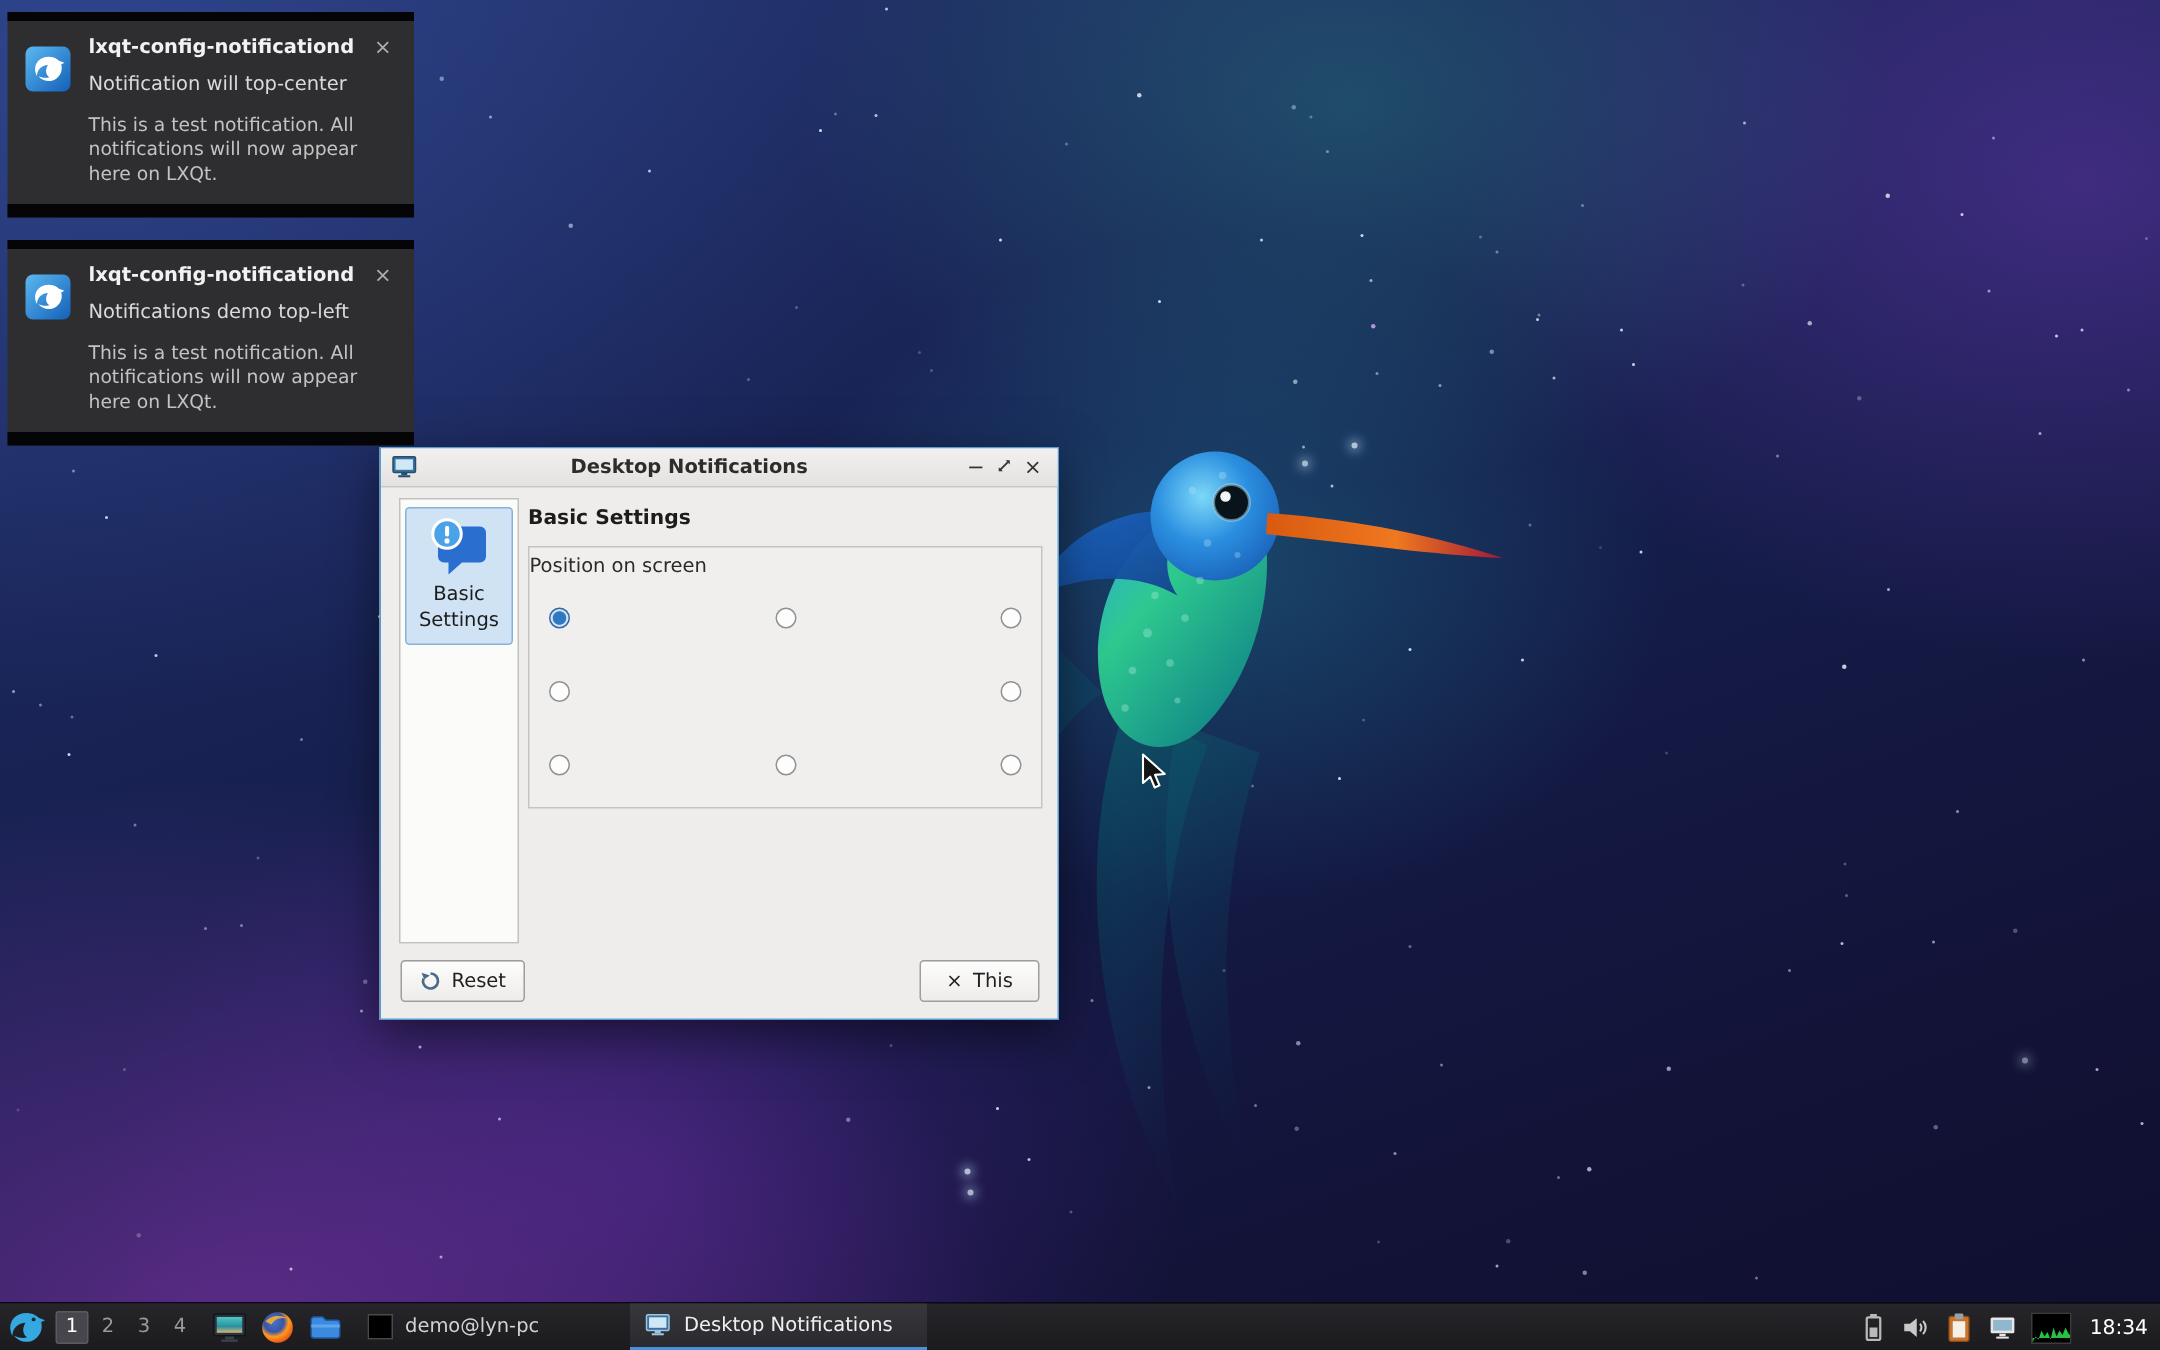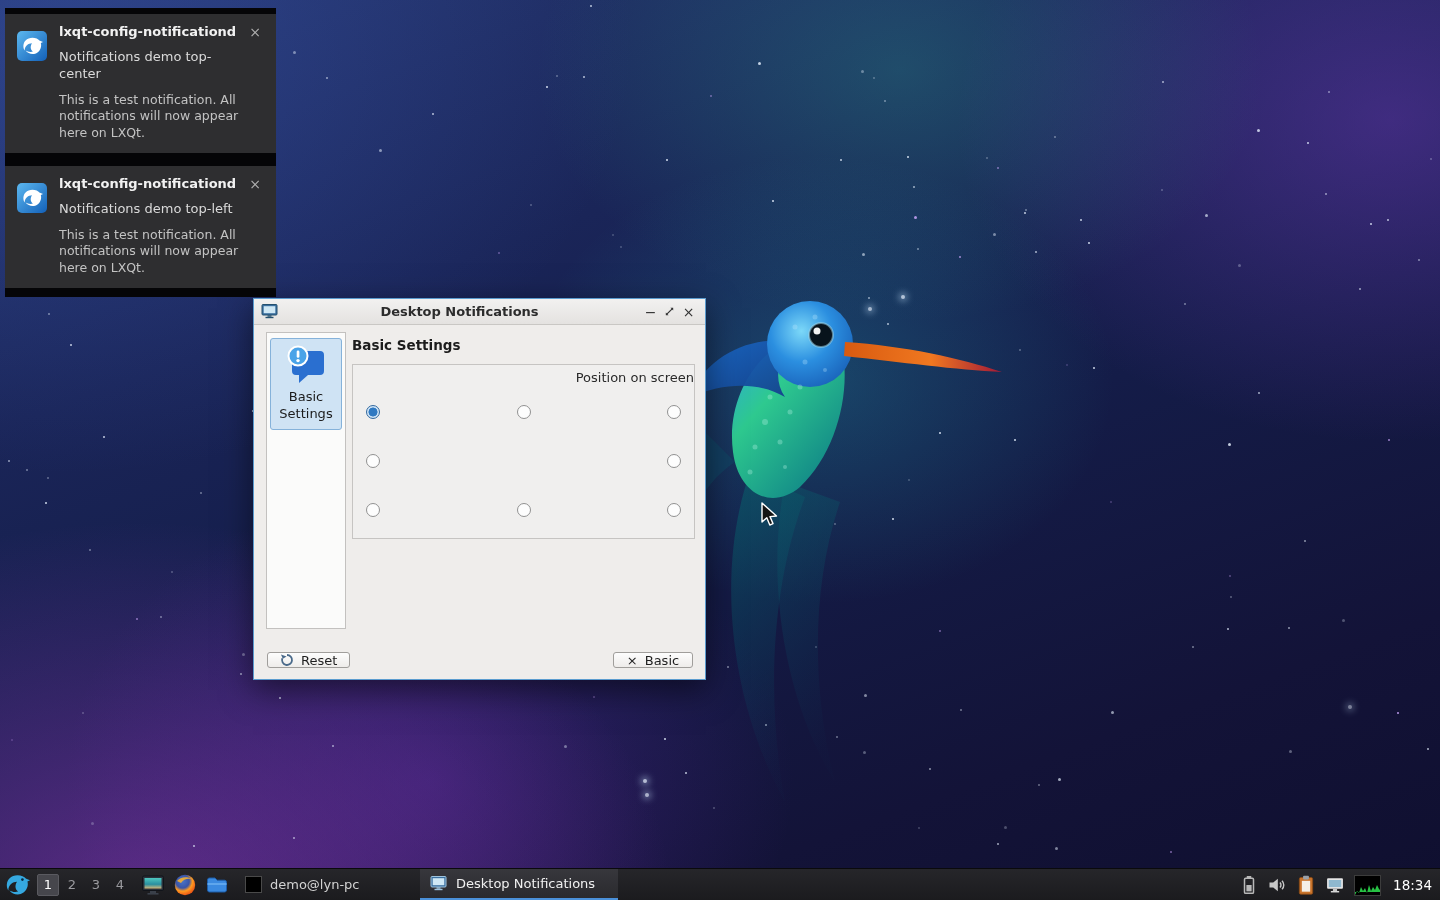--- a/index.html
+++ b/index.html
@@ -67,40 +67,40 @@
   }
   .side-item.selected{ background:#cfe3f4; border-color:#85b2da; }
   .side-icon{ width:44px; height:44px; margin:0 auto 2px auto; display:block; }
   .side-label{ font-size:13px; line-height:1.3; color:#1c1c1c; }
 
   .main-heading{ position:absolute; left:98px; top:12px; font-weight:bold; font-size:13.5px; }
   .groupbox{
     position:absolute; left:98px; top:39px; width:343px; height:175px;
     border:1px solid #c6c4c2; background:#f0efee;
   }
-  .groupbox-title{ text-align:right; padding-top:5px; font-size:13px; color:#2a2a2a; }
+  .groupbox-title{ text-align:left; padding-top:5px; font-size:13px; color:#2a2a2a; }
   .radio-grid{
     display:grid; grid-template-columns:1fr 1fr 1fr; grid-template-rows:repeat(3,49px);
     padding:2px 13px 0 13px;
   }
   .radio-cell{ display:flex; align-items:center; }
   .radio-cell.col1{ justify-content:flex-start; }
   .radio-cell.col2{ justify-content:center; }
   .radio-cell.col3{ justify-content:flex-end; }
   .radio{
     width:14px; height:14px; border-radius:50%;
     border:1px solid #919191; background:#fdfdfd; display:inline-block;
   }
   .radio.checked{
     border-color:#33699f;
     background:radial-gradient(circle at 50% 50%, #2f79c2 0 4.2px, #cfe4f6 4.8px);
   }
 
   .btn{
-    position:absolute; bottom:11px; height:16px; min-width:80px; padding:0 12px;
+    position:absolute; bottom:11px; height:28px; min-width:80px; padding:0 12px;
     border:1px solid #a09e9b; border-radius:3px;
     background:linear-gradient(#fdfdfd,#eeecea);
     font-size:13px; color:#1f1f1f;
     display:inline-flex; align-items:center; justify-content:center; gap:7px;
     font-family:inherit;
   }
   .btn-reset{ left:13px; } .btn-close{ right:12px; }
   .btn .glyph{ font-size:13px; color:#222; }
 
   
@@ -354,21 +354,21 @@
         <svg width="22" height="22" viewBox="0 0 24 24">
             <path d="M21 7 C 17 2, 9 2, 5 6 C 2 9, 2 14, 4 17 C 4 12, 8 9, 12 9 C 10 12, 10 16, 13 18 C 10 19, 7 18, 5 17 C 8 21, 14 22, 18 19 C 22 16, 23 11, 21 7 Z" fill="#ffffff"></path>
             <path d="M20 6 L24 7.5 L20 9.5 Z" fill="#ffffff"></path>
           </svg>
       </div>
       <div class="notif-text">
         <div class="notif-titlerow">
           <div class="notif-app">lxqt-config-notificationd</div>
           <div class="notif-close">×</div>
         </div>
-        <div class="notif-summary">Notifications demo top-center</div>
+        <div class="notif-summary">Notification will top-center</div>
         <div class="notif-body">This is a test notification. All notifications will now appear here on LXQt.</div>
       </div>
     </div>
   </div>
 
   <div class="notification notif2">
     <div class="notif-row">
       <div class="notif-icon">
         <svg width="22" height="22" viewBox="0 0 24 24">
             <path d="M21 7 C 17 2, 9 2, 5 6 C 2 9, 2 14, 4 17 C 4 12, 8 9, 12 9 C 10 12, 10 16, 13 18 C 10 19, 7 18, 5 17 C 8 21, 14 22, 18 19 C 22 16, 23 11, 21 7 Z" fill="#ffffff"></path>
@@ -452,21 +452,21 @@
 
       <button class="btn btn-reset">
         <svg width="14" height="14" viewBox="0 0 14 14">
           <path d="M7 2 a5 5 0 1 1 -4.7 3.3" fill="none" stroke="#4a6a8a" stroke-width="1.8"></path>
           <path d="M1 1.5 L2.8 5.8 L6.6 3.4 Z" fill="#4a6a8a"></path>
         </svg>
         <span>Reset</span>
       </button>
       <button class="btn btn-close">
         <span class="glyph">×</span>
-        <span>Basic</span>
+        <span>This</span>
       </button>
     </div>
   </div>
 
   <div class="taskbar">
     <svg class="tb-logo" viewBox="0 0 24 24">
       <path d="M21 7 C 17 2, 9 2, 5 6 C 2 9, 2 14, 4 17 C 4 12, 8 9, 12 9 C 10 12, 10 16, 13 18 C 10 19, 7 18, 5 17 C 8 21, 14 22, 18 19 C 22 16, 23 11, 21 7 Z" fill="#35a8e0"></path>
       <path d="M20 6 L24 7.5 L20 9.5 Z" fill="#35a8e0"></path>
       <circle cx="17" cy="7" r="1.2" fill="#0a2a40"></circle>
     </svg>

